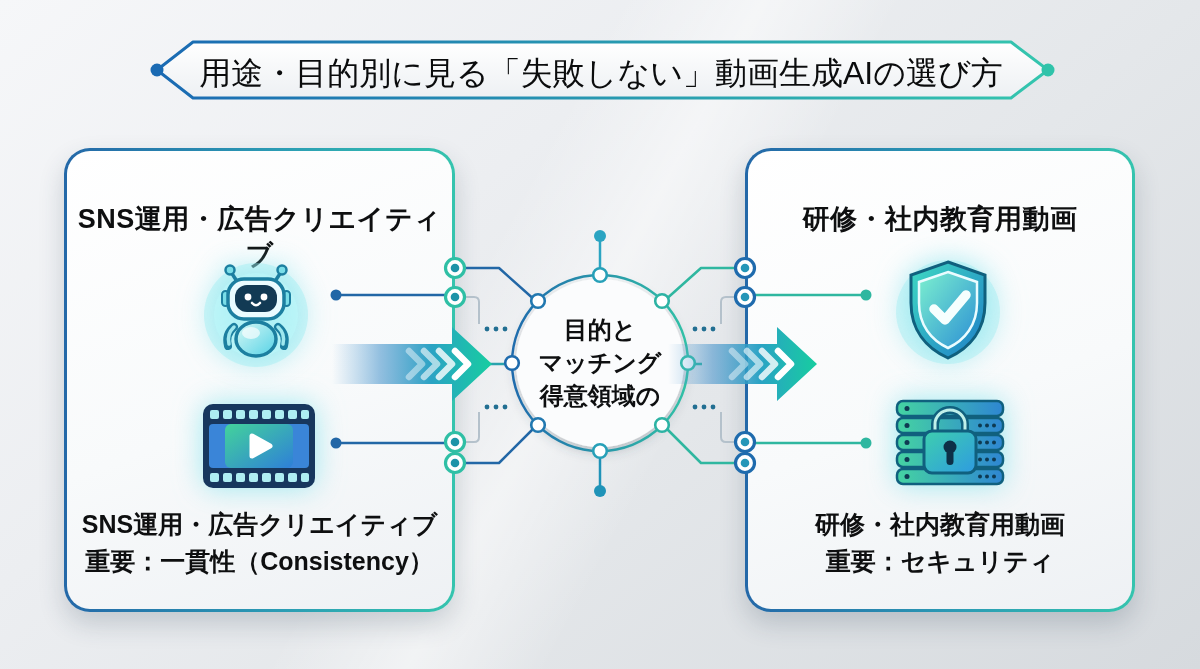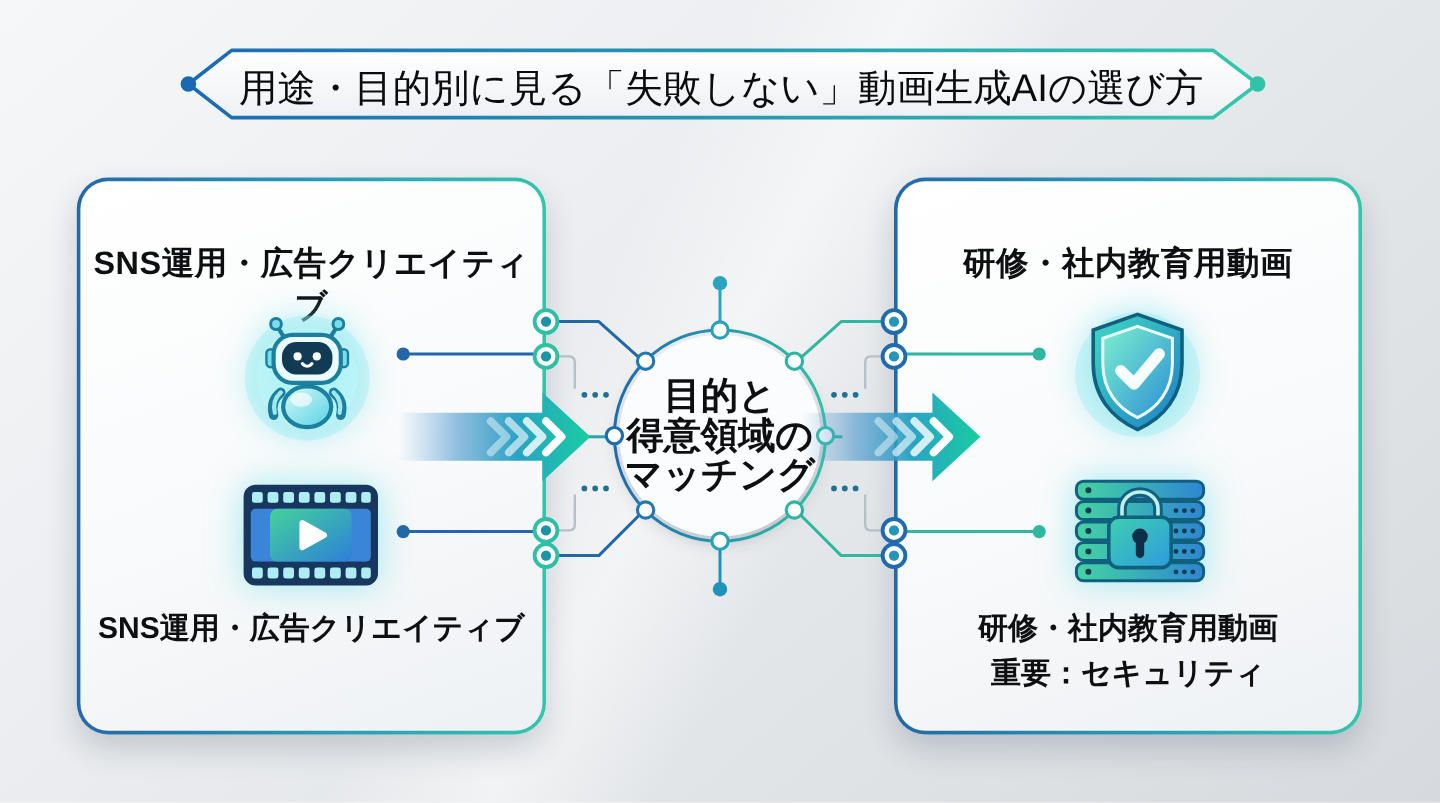--- a/index.html
+++ b/index.html
@@ -33,21 +33,21 @@
   .icon-slot{position:absolute;filter:drop-shadow(0 0 14px rgba(110,225,235,0.65));}
   .slot-robot{left:133px;top:106px;}
   .slot-film{left:134px;top:249px;}
   .slot-shield{left:144px;top:104px;}
   .slot-server{left:143px;top:246px;}
   
   .overlay{position:absolute;left:0;top:0;z-index:5;pointer-events:none;}
   .title-text{position:absolute;left:190px;top:52px;width:822px;text-align:center;z-index:6;
     font-size:32px;font-weight:normal;color:#0b0c0d;letter-spacing:0px;white-space:nowrap;}
   .circle-text{position:absolute;left:500px;top:313px;width:200px;z-index:6;text-align:center;
-    font-size:31px;font-weight:bold;line-height:33px;color:#0e0f10;}
+    font-size:24px;font-weight:bold;line-height:33px;color:#0e0f10;}
 </style>
 </head>
 <body>
 
 <div class="stage">
   <div class="bg-sheen"></div>
 
   <div class="card card-left">
     <div class="card-inner">
       <div class="card-heading">SNS運用・広告クリエイティブ</div>
@@ -107,20 +107,21 @@
             <rect x="61" y="73" width="9" height="9" rx="2"></rect>
               <rect x="74" y="73" width="9" height="9" rx="2"></rect>
             <rect x="87" y="73" width="9" height="9" rx="2"></rect>
               <rect x="100" y="73" width="8" height="9" rx="2"></rect>
           </g>
           <path d="M51,36 L51,56 L69,46 Z" fill="#ffffff" stroke="#ffffff" stroke-width="5" stroke-linejoin="round"></path>
         </svg>
       </div>
       <div class="card-footer">
         <div>SNS運用・広告クリエイティブ</div>
+        <div>重要：一貫性（Consistency）</div>
       </div>
     </div>
   </div>
 
   <div class="card card-right">
     <div class="card-inner">
       <div class="card-heading">研修・社内教育用動画</div>
       <div class="icon-slot slot-shield">
         <svg width="112" height="112" viewBox="0 0 112 112">
           <defs>
@@ -341,16 +342,16 @@
         <circle cx="745" cy="442" r="4.3"></circle>
           <circle cx="745" cy="463" r="4.3"></circle>
       </g>
     </g>
   </svg>
 
   <div class="title-text">用途・目的別に見る「失敗しない」動画生成AIの選び方</div>
 
   <div class="circle-text">
     <div>目的と</div>
+    <div>マッチング</div>
     <div>得意領域の</div>
-    <div>マッチング</div>
   </div>
 </div>
 
 </body></html>

